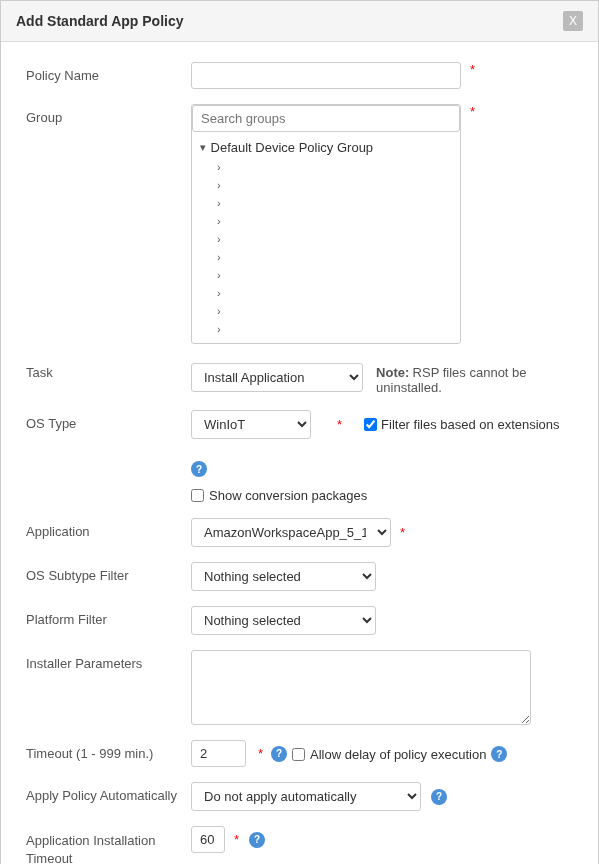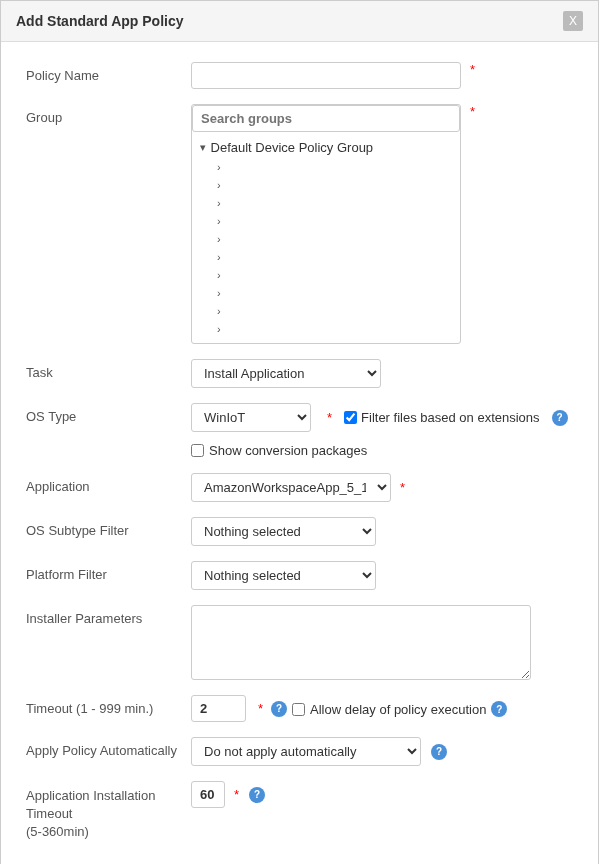--- a/index.html
+++ b/index.html
@@ -67,21 +67,20 @@
       color: red;
       margin-left: 4px;
     }
     input[type="text"], input[type="number"] {
       border: 1px solid #ccc;
       padding: 5px 8px;
       font-size: 13px;
       border-radius: 3px;
       outline: none;
       color: #333;
-      font-weight: bold;
     }
     .policy-name-input {
       width: 270px;
     }
     .group-container {
       border: 1px solid #ccc;
       border-radius: 3px;
       width: 270px;
       position: relative;
     }
@@ -144,21 +143,21 @@
       font-size: 12px;
       margin-left: 8px;
       padding-top: 6px;
     }
     .note-bold {
       font-weight: bold;
     }
     .os-type-row {
       display: flex;
       align-items: center;
-      gap: 12px;
+      gap: 22px;
       flex-wrap: wrap;
     }
     .os-select {
       width: 120px;
     }
     .filter-checkbox-label {
       display: flex;
       align-items: center;
       gap: 4px;
       color: #333;
@@ -296,20 +295,24 @@
       </div>
     </div>
 
     <div class="form-row">
       <div class="form-label">Task</div>
       <div class="form-control-wrap" style="align-items:center; flex-wrap:nowrap;">
         <select class="task-select">
           <option>Install Application</option>
           <option>Uninstall Application</option>
         </select>
+        <span class="note-text">
+          <span class="note-bold">Note:</span>
+          <span> RSP files cannot be uninstalled.</span>
+        </span>
       </div>
     </div>
 
     <div class="form-row">
       <div class="form-label">OS Type</div>
       <div class="form-control-wrap">
         <div class="os-type-row">
           <select class="os-select">
             <option>WinIoT</option>
             <option>Windows</option>

